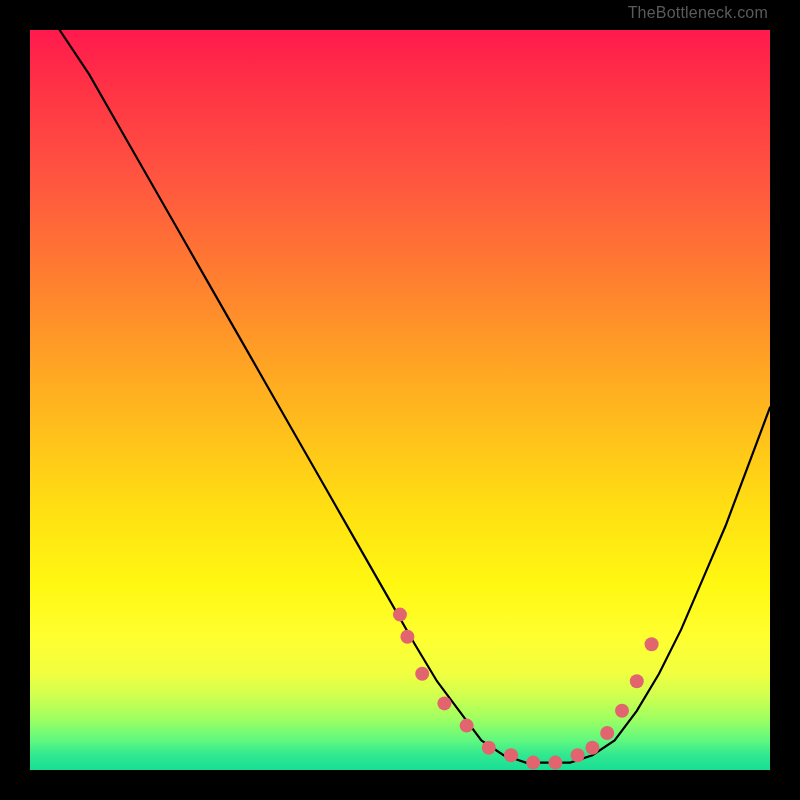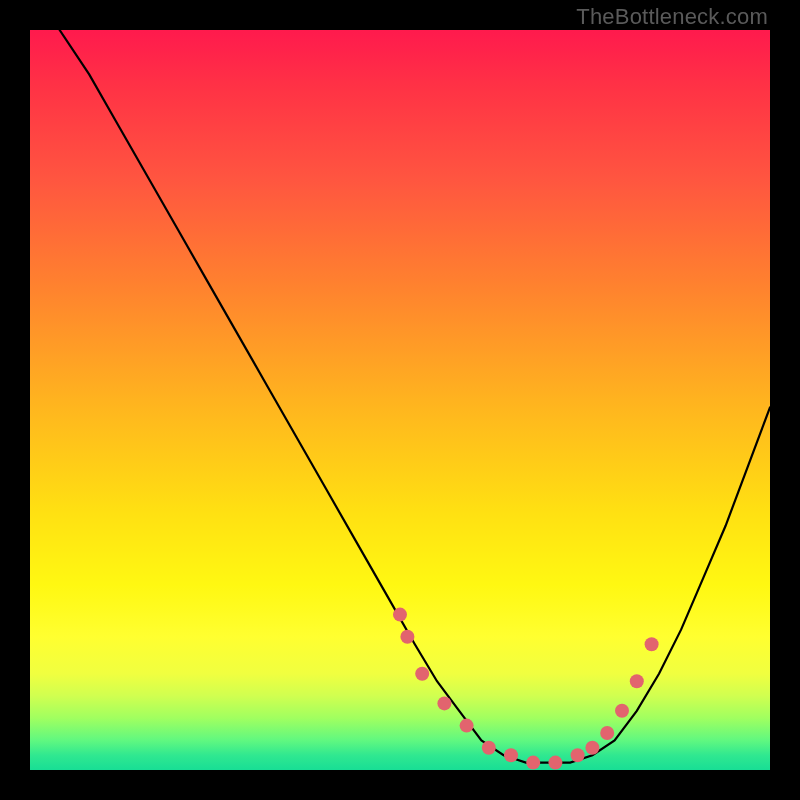--- a/index.html
+++ b/index.html
@@ -41,21 +41,21 @@
       #60f880 96%,
       #30e890 98%,
       #18de95 100%
     );
   }
   .watermark {
     position: absolute;
     top: 4px;
     right: 32px;
     color: #5a5a5a;
-    font-size: 22px;
+    font-size: 16px;
     font-weight: 500;
     letter-spacing: 0.2px;
     user-select: none;
   }
   svg.curve {
     position: absolute;
     left: 0;
     top: 0;
     width: 740px;
     height: 740px;

